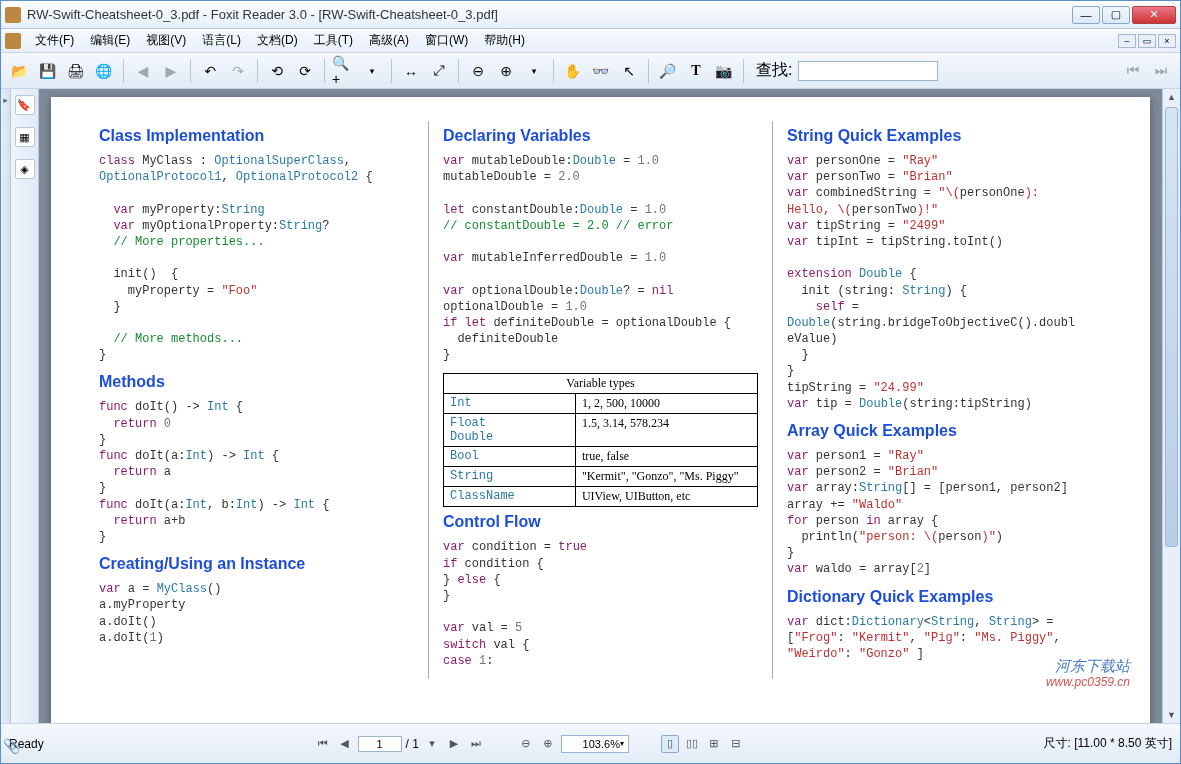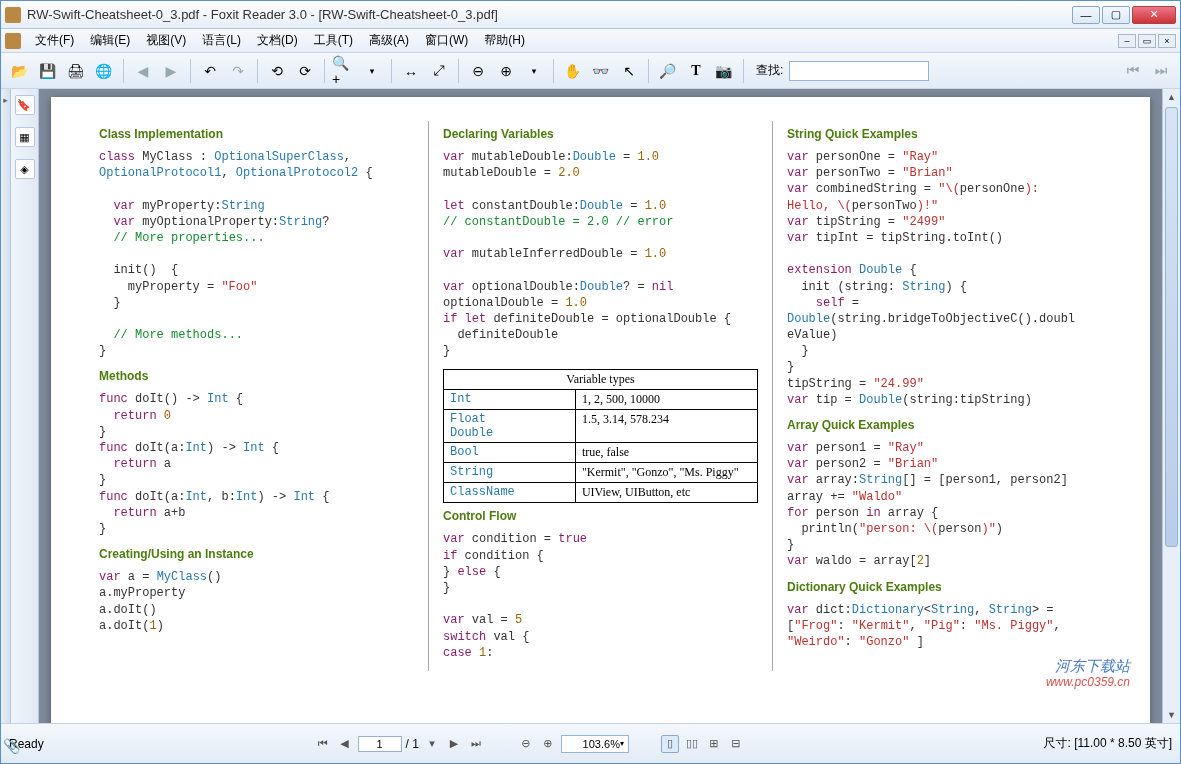--- a/index.html
+++ b/index.html
@@ -12,44 +12,44 @@
 .win-btn { width: 28px; height: 18px; border: 1px solid #8aa8cc; border-radius: 2px; background: linear-gradient(#f3f7fc,#dde9f7); display: flex; align-items: center; justify-content: center; font-size: 11px; cursor: pointer; }
 .win-btn.cl { background: linear-gradient(#e78,#c33); color: #fff; border-color: #a44; width: 44px; }
 .menubar { height: 24px; background: linear-gradient(#f6f9fd,#e8eff8); display: flex; align-items: center; padding: 0 4px; border-bottom: 1px solid #c5d4e6; font-size: 12px; }
 .menubar-icon { width: 16px; height: 16px; background: #b84; margin-right: 6px; border-radius: 2px; }
 .menu-item { padding: 2px 8px; cursor: pointer; }
 .doc-controls { margin-left: auto; display: flex; gap: 2px; }
 .doc-btn { width: 18px; height: 14px; border: 1px solid #a8b8cc; background: #e8eff8; font-size: 9px; display: flex; align-items: center; justify-content: center; cursor: pointer; }
 .toolbar { height: 36px; background: linear-gradient(#f4f8fd,#e2ebf6); border-bottom: 1px solid #c5d4e6; display: flex; align-items: center; padding: 0 6px; gap: 2px; }
 .tbtn { width: 26px; height: 26px; border: 1px solid transparent; border-radius: 3px; display: flex; align-items: center; justify-content: center; cursor: pointer; font-size: 14px; }
 .tsep { width: 1px; height: 24px; background: #b8c8dc; margin: 0 4px; }
-.search-label { margin-left: 6px; font-size: 12px; }
+.search-label { margin-left: 6px; font-size: 16px; }
 .search-box { width: 140px; height: 20px; border: 1px solid #9ab3d0; background: #fff; margin-left: 4px; padding: 0 4px; }
 .content { flex: 1; display: flex; overflow: hidden; background: #7e8a99; }
 .sidetab { width: 10px; background: linear-gradient(90deg,#e8eff8,#d4e0ef); border-right: 1px solid #b8c8dc; display:flex; align-items:flex-start; justify-content:center; padding-top:6px; font-size:9px; color:#666; }
 .sidebar { width: 28px; background: linear-gradient(90deg,#f0f5fb,#dfe9f5); border-right: 1px solid #b8c8dc; display: flex; flex-direction: column; align-items: center; padding-top: 6px; gap: 12px; }
 .sidebar .sbtn { width: 20px; height: 20px; border: 1px solid #b8c8dc; border-radius: 2px; background: #fff; cursor: pointer; display:flex;align-items:center;justify-content:center;font-size:11px; }
 .viewer { flex: 1; background: #7e8a99; overflow: auto; padding: 8px 12px; position: relative; }
 .vscroll { width: 18px; background: #e8eff8; border-left: 1px solid #b8c8dc; position: relative; }
 .vscroll .thumb { position:absolute; top:18px; left:2px; right:2px; height:440px; background: linear-gradient(#d6e4f5,#b8cde8); border:1px solid #9ab3d0; border-radius:3px; }
 .vscroll .arr { position:absolute; left:0;right:0;height:16px;display:flex;align-items:center;justify-content:center;font-size:9px;color:#555;}
 .page { background: #fff; box-shadow: 0 2px 8px rgba(0,0,0,.35); width: 100%; min-height: 640px; padding: 24px 34px 10px; }
 .doc-header { display: flex; align-items: center; border-bottom: 3px solid #0a7d3e; padding-bottom: 6px; margin-bottom: 14px; }
 .logo { width: 56px; height: 56px; margin-right: 18px; position: relative; }
 .logo svg { width: 100%; height: 100%; }
 .doc-title { font-family: Verdana, sans-serif; font-size: 30px; font-weight: bold; color: #0a7d3e; }
 .columns { display: flex; gap: 0; }
 .col { flex: 1; padding: 0 14px; }
 .col + .col { border-left: 1px solid #aaa; }
-.section-h { font-family: Verdana, sans-serif; font-size: 12px; font-weight: bold; color: #4d7c0f; margin: 6px 0 8px; }
+.section-h { font-family: Verdana, sans-serif; font-size: 16px; font-weight: bold; color: #1d4ed8; margin: 6px 0 8px; }
 .code { font-family: "Courier New", monospace; font-size: 12px; line-height: 1.35; white-space: pre; color: #333; margin-bottom: 10px; }
 .kw { color: #8a1d6c; }
 .ty { color: #2a7aa8; }
 .st { color: #bd3131; }
-.nu { color: #a16207; }
+.nu { color: #737373; }
 .cm { color: #168a32; }
 .vtable { width: 100%; border-collapse: collapse; font-family: "Times New Roman", serif; font-size: 12px; }
 .vtable caption { border: 1px solid #000; border-bottom: none; padding: 2px; font-family: "Times New Roman", serif; }
 .vtable td { border: 1px solid #000; padding: 2px 6px; vertical-align: top; }
 .vtable td:first-child { color: #2a7aa8; font-family: "Courier New", monospace; width: 42%; }
 .statusbar { height: 40px; background: linear-gradient(#f4f8fd,#e2ebf6); border-top: 1px solid #c5d4e6; display: flex; align-items: center; padding: 0 8px; font-size: 12px; gap: 6px; }
 .statusbar .grp { display: flex; align-items: center; gap: 4px; }
 .statusbar input { width: 44px; height: 16px; border: 1px solid #9ab3d0; text-align: center; font-size: 11px; }
 .sbbtn { width: 18px; height: 18px; display: flex; align-items:center; justify-content:center; cursor:pointer; border:1px solid transparent; border-radius:2px; font-size:11px; color:#555;}
 .spacer20 { width: 20px; }

